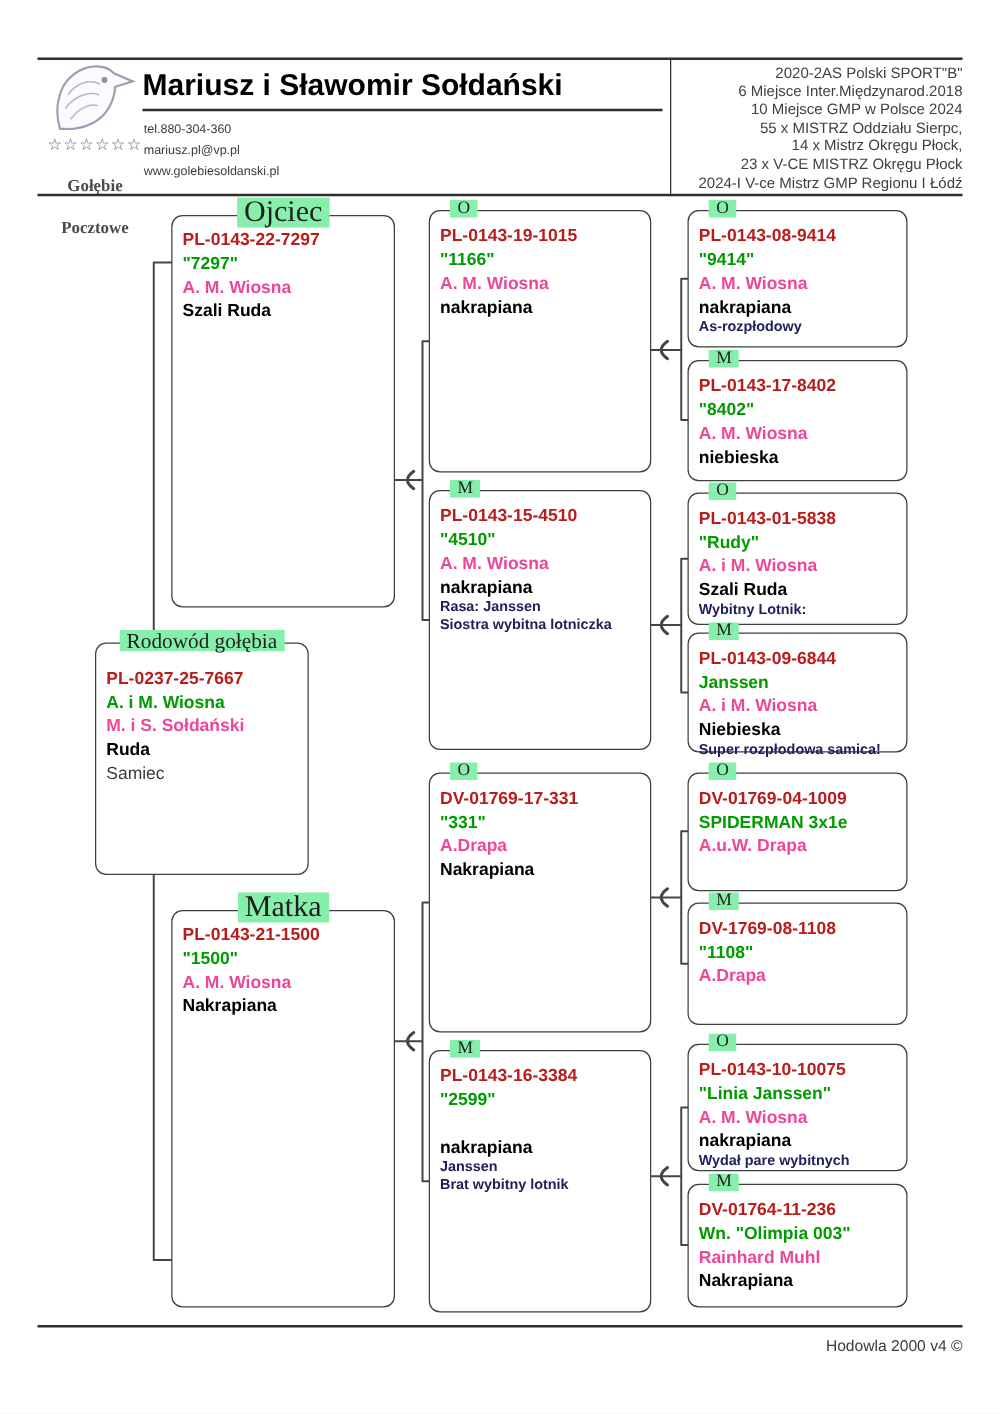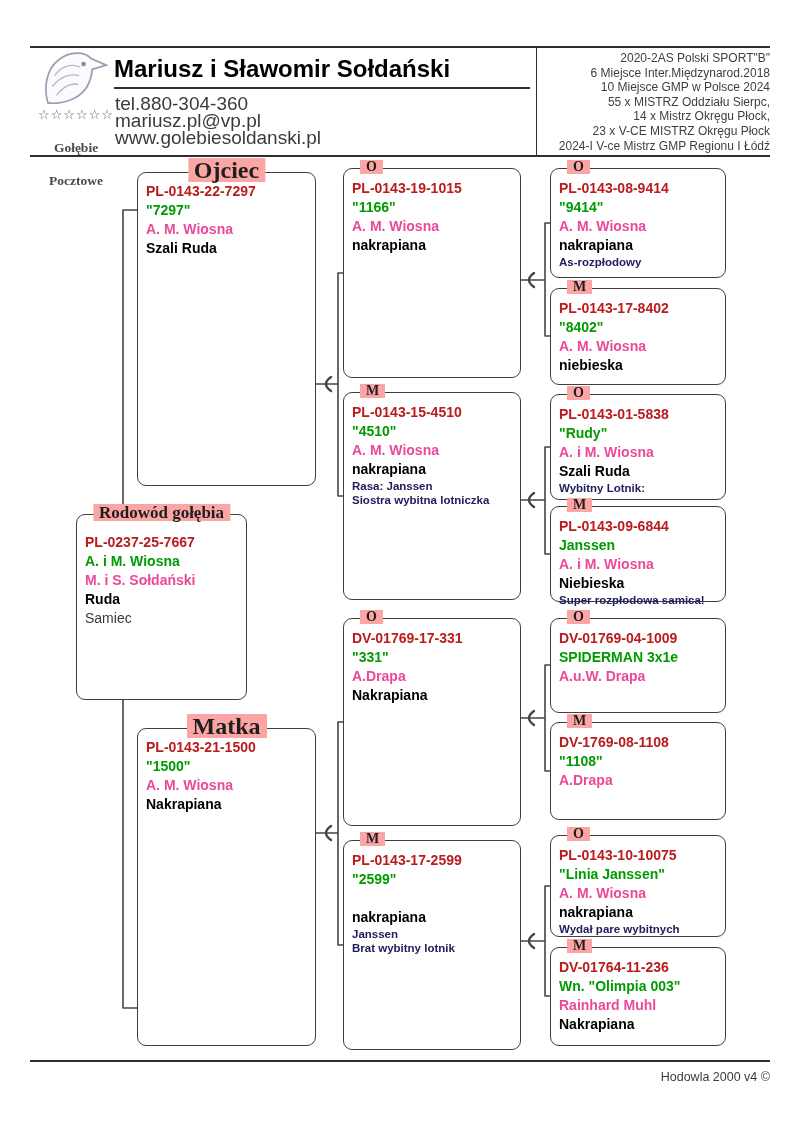--- a/index.html
+++ b/index.html
@@ -4,31 +4,31 @@
 <style>
   html,body{margin:0;padding:0;background:#e8e8e8;}
   #page{position:relative;width:800px;height:1131px;background:#ffffff;overflow:hidden;
         font-family:"Liberation Sans",sans-serif;}
   .rule{position:absolute;background:#2e2e2e;height:2px;}
   .vdiv{position:absolute;background:#2e2e2e;width:1px;}
 
   
   .title{position:absolute;left:114px;top:55px;width:416px;font-size:24px;font-weight:bold;
          color:#000;border-bottom:2px solid #2e2e2e;padding-bottom:4px;white-space:nowrap;}
-  .contact{position:absolute;left:115px;top:95px;font-size:19px;color:#3b3b3b;line-height:17px;}
+  .contact{position:absolute;left:115px;top:95px;font-size:10px;color:#3b3b3b;line-height:17px;}
   .achv{position:absolute;left:540px;top:51px;width:230px;text-align:right;font-size:12px;
         color:#3f3f3f;line-height:14.6px;white-space:nowrap;}
   .logo{position:absolute;left:34px;top:50px;width:84px;text-align:center;}
   .stars{font-size:13px;color:#5a5a7d;letter-spacing:1px;line-height:13px;}
   .logotxt{font-family:Liberation Serif, serif;font-weight:bold;font-size:13.5px;color:#4a4a4a;line-height:13px;margin-top:20px;}
 
   
   .pbox{position:absolute;background:#fff;border:1.5px solid #3f3f3f;border-radius:9px;
         box-sizing:border-box;z-index:2;padding:8px 4px 0 8px;}
-  .legend{position:absolute;background:#fca5a5;font-family:"Liberation Serif",serif;font-weight:bold;
+  .legend{position:absolute;background:#86efac;font-family:"Liberation Serif",serif;font-weight:normal;
           color:#1e1e1e;padding:0 6px;white-space:nowrap;line-height:1;}
   .legend.center{left:50%;transform:translateX(-50%);}
   .legend.big{font-size:24px;top:-15px;}
   .legend.med{font-size:17px;top:-11px;}
   .legend.small{font-size:14px;top:-9px;left:16px;}
   .line{font-weight:bold;font-size:14px;line-height:19px;min-height:19px;white-space:nowrap;}
   .ring{color:#b91c1c;}
   .bname{color:#009b00;}
   .owner{color:#ec4899;}
   .bcolor{color:#000000;}
@@ -155,21 +155,21 @@
     <div class="line ring">DV-01769-17-331</div>
     <div class="line bname">"331"</div>
     <div class="line owner">A.Drapa</div>
     <div class="line bcolor">Nakrapiana</div>
     <div class="note"></div>
     <div class="note"></div>
   </div>
 
   <div class="pbox pad-g" style="left:343px;top:840px;width:178px;height:210px;">
     <span class="legend small">M</span>
-    <div class="line ring">PL-0143-17-2599</div>
+    <div class="line ring">PL-0143-16-3384</div>
     <div class="line bname">"2599"</div>
     <div class="line owner"></div>
     <div class="line bcolor">nakrapiana</div>
     <div class="note">Janssen</div>
     <div class="note">Brat wybitny lotnik</div>
   </div>
 
   <div class="pbox pad-g" style="left:550px;top:168px;width:176px;height:110px;">
     <span class="legend small">O</span>
     <div class="line ring">PL-0143-08-9414</div>

